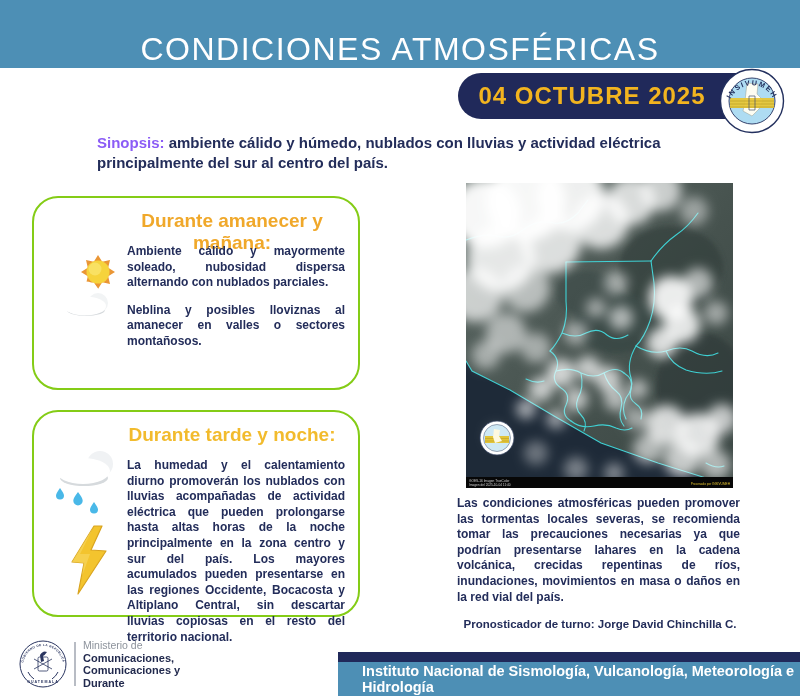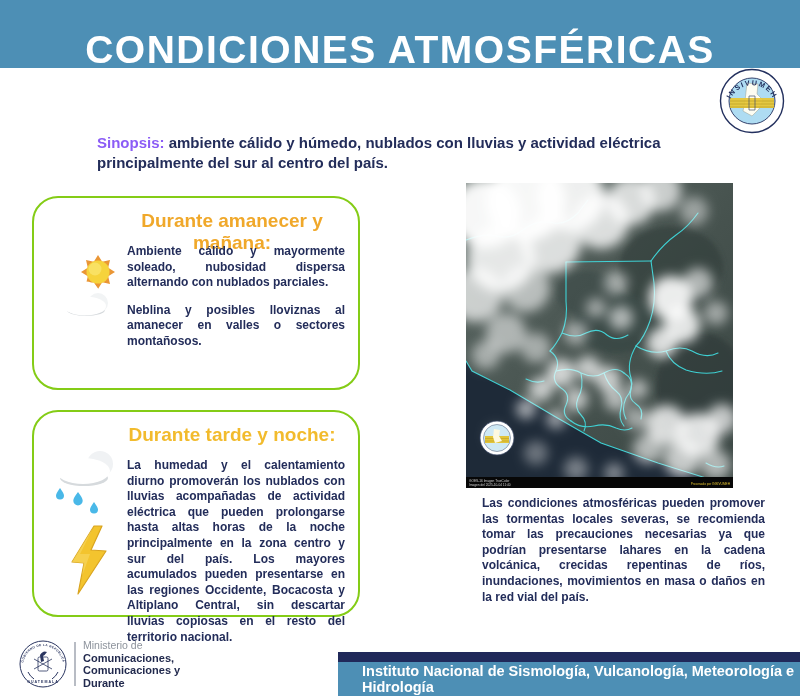--- a/index.html
+++ b/index.html
@@ -1,21 +1,21 @@
 <!DOCTYPE html>
 <html><head>
 <meta charset="utf-8">
 <style>
   * { margin:0; padding:0; box-sizing:border-box; }
   body { background:#e8e8e8; font-family:"Liberation Sans", sans-serif; }
   .page { position:relative; width:800px; height:696px; background:#ffffff; overflow:hidden; margin:0 auto; }
 
   
   .header-band { position:absolute; left:0; top:0; width:800px; height:68px; background:#4d8fb5; display:flex; align-items:center; justify-content:center; }
-  .header-title { color:#ffffff; font-size:39px; font-weight:700; letter-spacing:1.5px;margin-top:31px; }
+  .header-title { color:#ffffff; font-size:32px; font-weight:400; letter-spacing:1.5px;margin-top:31px; }
 
   .date-badge { position:absolute; left:458px; top:73px; width:324px; height:46px; background:#20295a; border-radius:24px; display:flex; align-items:center; justify-content:center; padding-right:56px; }
   .date-badge span { color:#f2b41f; font-size:24px; font-weight:800; letter-spacing:1px; }
 
   .insivumeh-logo { position:absolute; left:719px; top:68px; width:66px; height:66px; }
 
   
   .sinopsis { position:absolute; left:97px; top:133px; width:575px; font-size:15px; font-weight:700; line-height:1.35; color:#232d5a; }
   .sinopsis .lbl { color:#8b5cf6; }
 
@@ -31,21 +31,21 @@
   .card-2 .card-body { top:46px; }
   .card-body p + p { margin-top:12px; }
   .icon-sun-cloud { position:absolute; left:24px; top:48px; width:66px; height:76px; }
   .icon-rain-cloud { position:absolute; left:12px; top:20px; width:74px; height:90px; }
   .icon-lightning { position:absolute; left:36px; top:112px; width:38px; height:72px; }
 
   
   .satellite { position:absolute; left:466px; top:183px; width:267px; height:305px; }
 
   
-  .advisory { position:absolute; left:482px; top:496px; width:283px; font-size:12px; font-weight:700; color:#232d5a; line-height:1.3; text-align:justify; }
+  .advisory { position:absolute; left:457px; top:496px; width:283px; font-size:12px; font-weight:700; color:#232d5a; line-height:1.3; text-align:justify; }
 
   
   .forecaster { position:absolute; left:420px; top:618px; width:360px; text-align:center; color:#232d5a; font-weight:700; font-size:11.5px; }
   .forecaster div + div { margin-top:4px; }
 
   
   .footer-navy { position:absolute; left:338px; top:652px; width:462px; height:10px; background:#20295a; }
   .footer-band { position:absolute; left:338px; top:662px; width:462px; height:34px; background:#4d8fb5; display:flex; align-items:center; justify-content:center;padding-left:24px; }
   .footer-band span { color:#ffffff; font-size:14.5px; font-weight:700; }
 
@@ -57,20 +57,23 @@
 </style>
 </head>
 <body>
 
 <div class="page">
 
   <div class="header-band">
     <div class="header-title">CONDICIONES ATMOSFÉRICAS</div>
   </div>
 
+  <div class="date-badge">
+    <span>04 OCTUBRE 2025</span>
+  </div>
 
   <svg class="insivumeh-logo" viewBox="0 0 66 66">
     <circle cx="33" cy="33" r="31.5" fill="#ffffff" stroke="#23305e" stroke-width="1.4"></circle>
     <circle cx="33" cy="33" r="23" fill="#aedcf2" stroke="#23305e" stroke-width="0.9"></circle>
     <defs>
         <path id="arcTop" d="M 10,36 A 23.5,23.5 0 0 1 56,36" fill="none"></path>
       </defs>
     <path d="M28,15 l11,1 -1,10 6,6 -4,9 -7,7 -9,-5 2,-10 z" fill="#fdfdf2" stroke="#8a8a7a" stroke-width="0.4"></path>
     <rect x="11" y="30" width="44" height="10" fill="#e7c633" opacity="0.92"></rect>
     <line x1="11" y1="33" x2="55" y2="33" stroke="#b5981f" stroke-width="0.6"></line>
@@ -228,20 +231,21 @@
 
     <rect x="0" y="294" width="267" height="11" fill="#070707"></rect>
     <text x="3" y="298.5" font-size="3.2" fill="#cfcfcf">GOES-16 Imagen TrueColor</text>
     <text x="3" y="303" font-size="3.2" fill="#cfcfcf">Imagen del 2025-10-04 11:40</text>
     <text x="264" y="302" font-size="3.2" fill="#e0c030" text-anchor="end">Procesado por INSIVUMEH</text>
   </svg>
 
   <div class="advisory">Las condiciones atmosféricas pueden promover las tormentas locales severas, se recomienda tomar las precauciones necesarias ya que podrían presentarse lahares en la cadena volcánica, crecidas repentinas de ríos, inundaciones, movimientos en masa o daños en la red vial del país.</div>
 
   <div class="forecaster">
+    <div>Pronosticador de turno: Jorge David Chinchilla C.</div>
   </div>
 
   <div class="footer-navy"></div>
   <div class="footer-band">
     <span>Instituto Nacional de Sismología, Vulcanología, Meteorología e Hidrología</span>
   </div>
 
   <div class="ministry">
     <svg class="gov-seal" viewBox="0 0 50 50">
       <circle cx="25" cy="25" r="23" fill="#ffffff" stroke="#2a3560" stroke-width="1"></circle>

